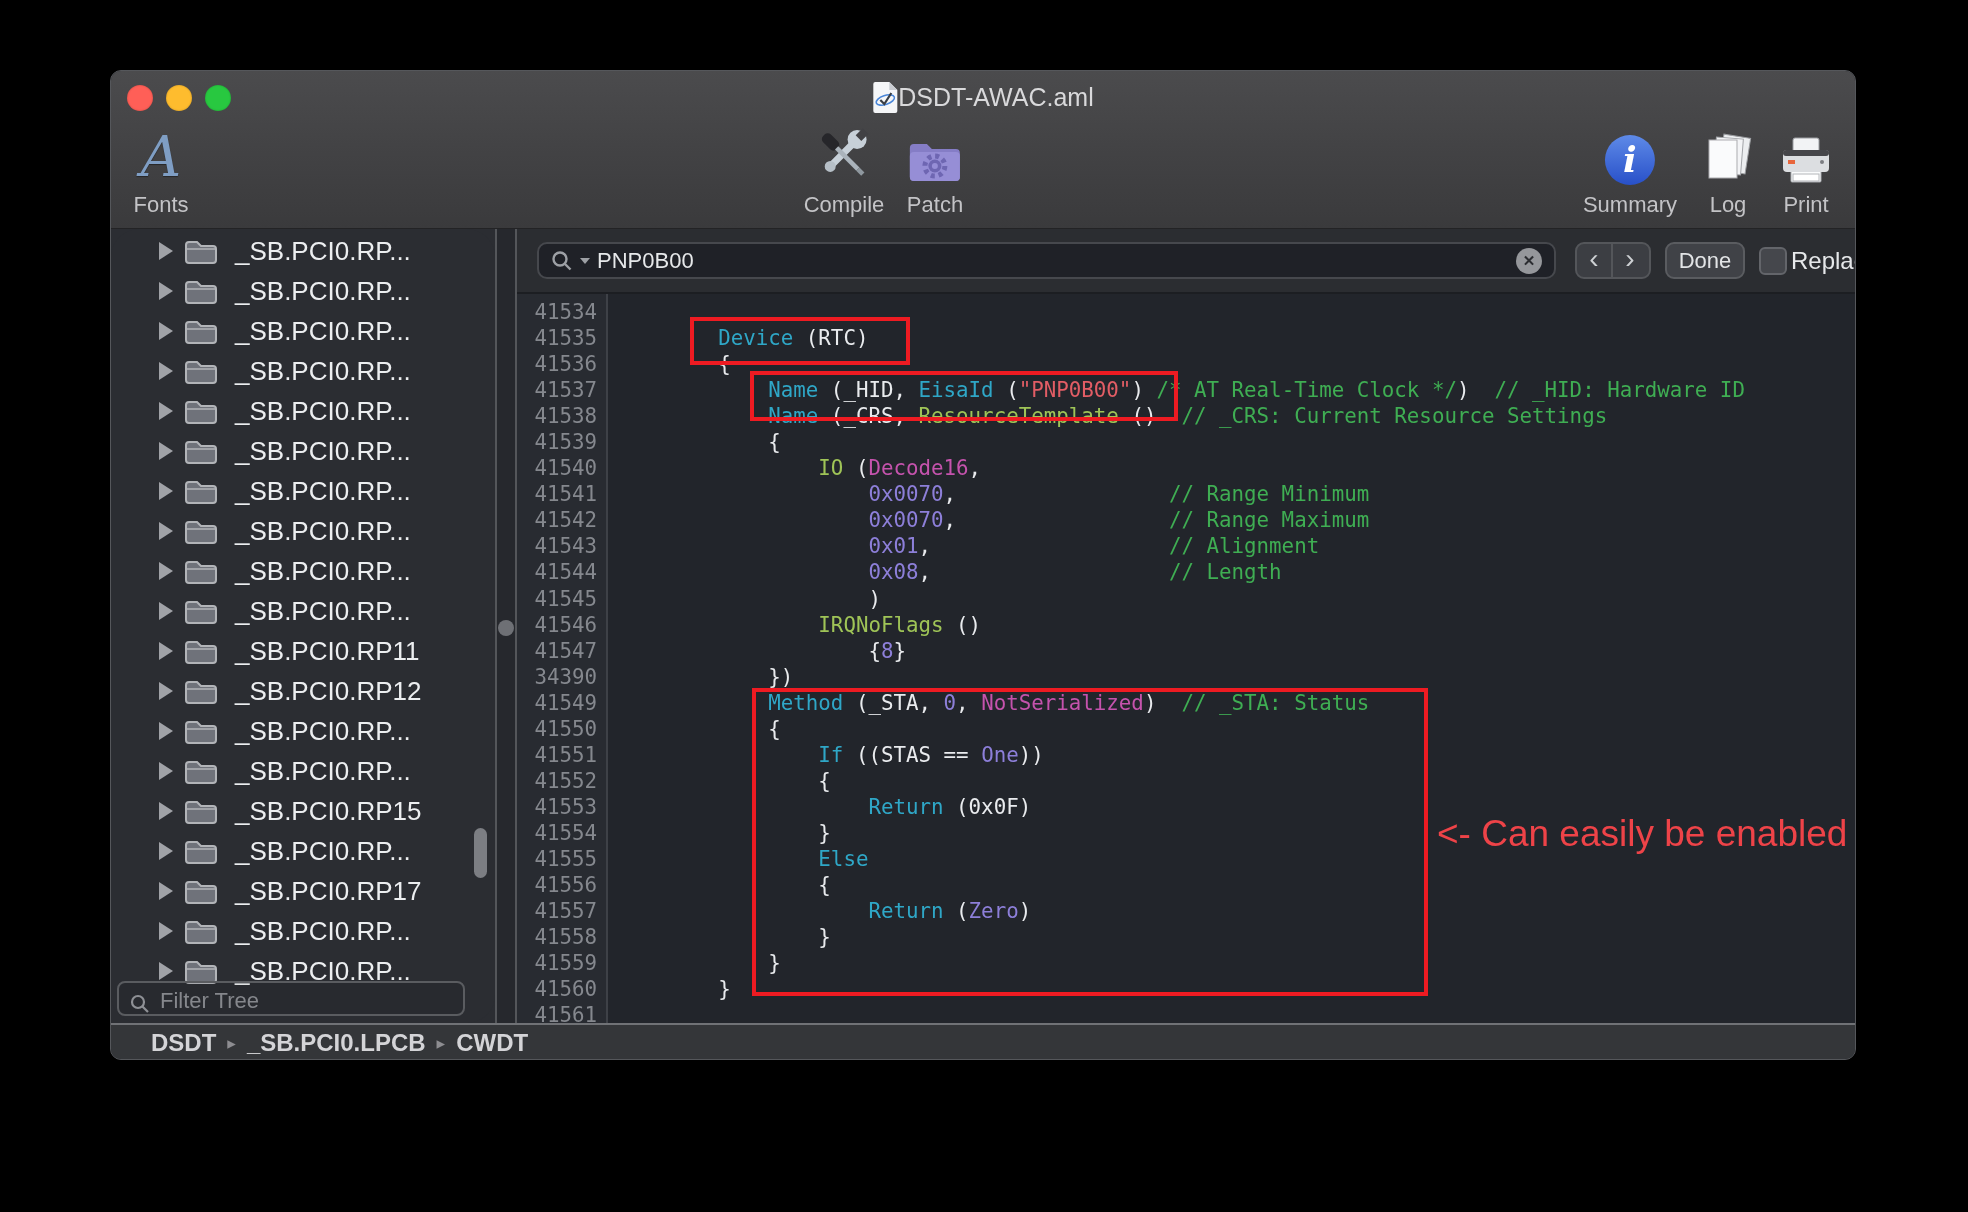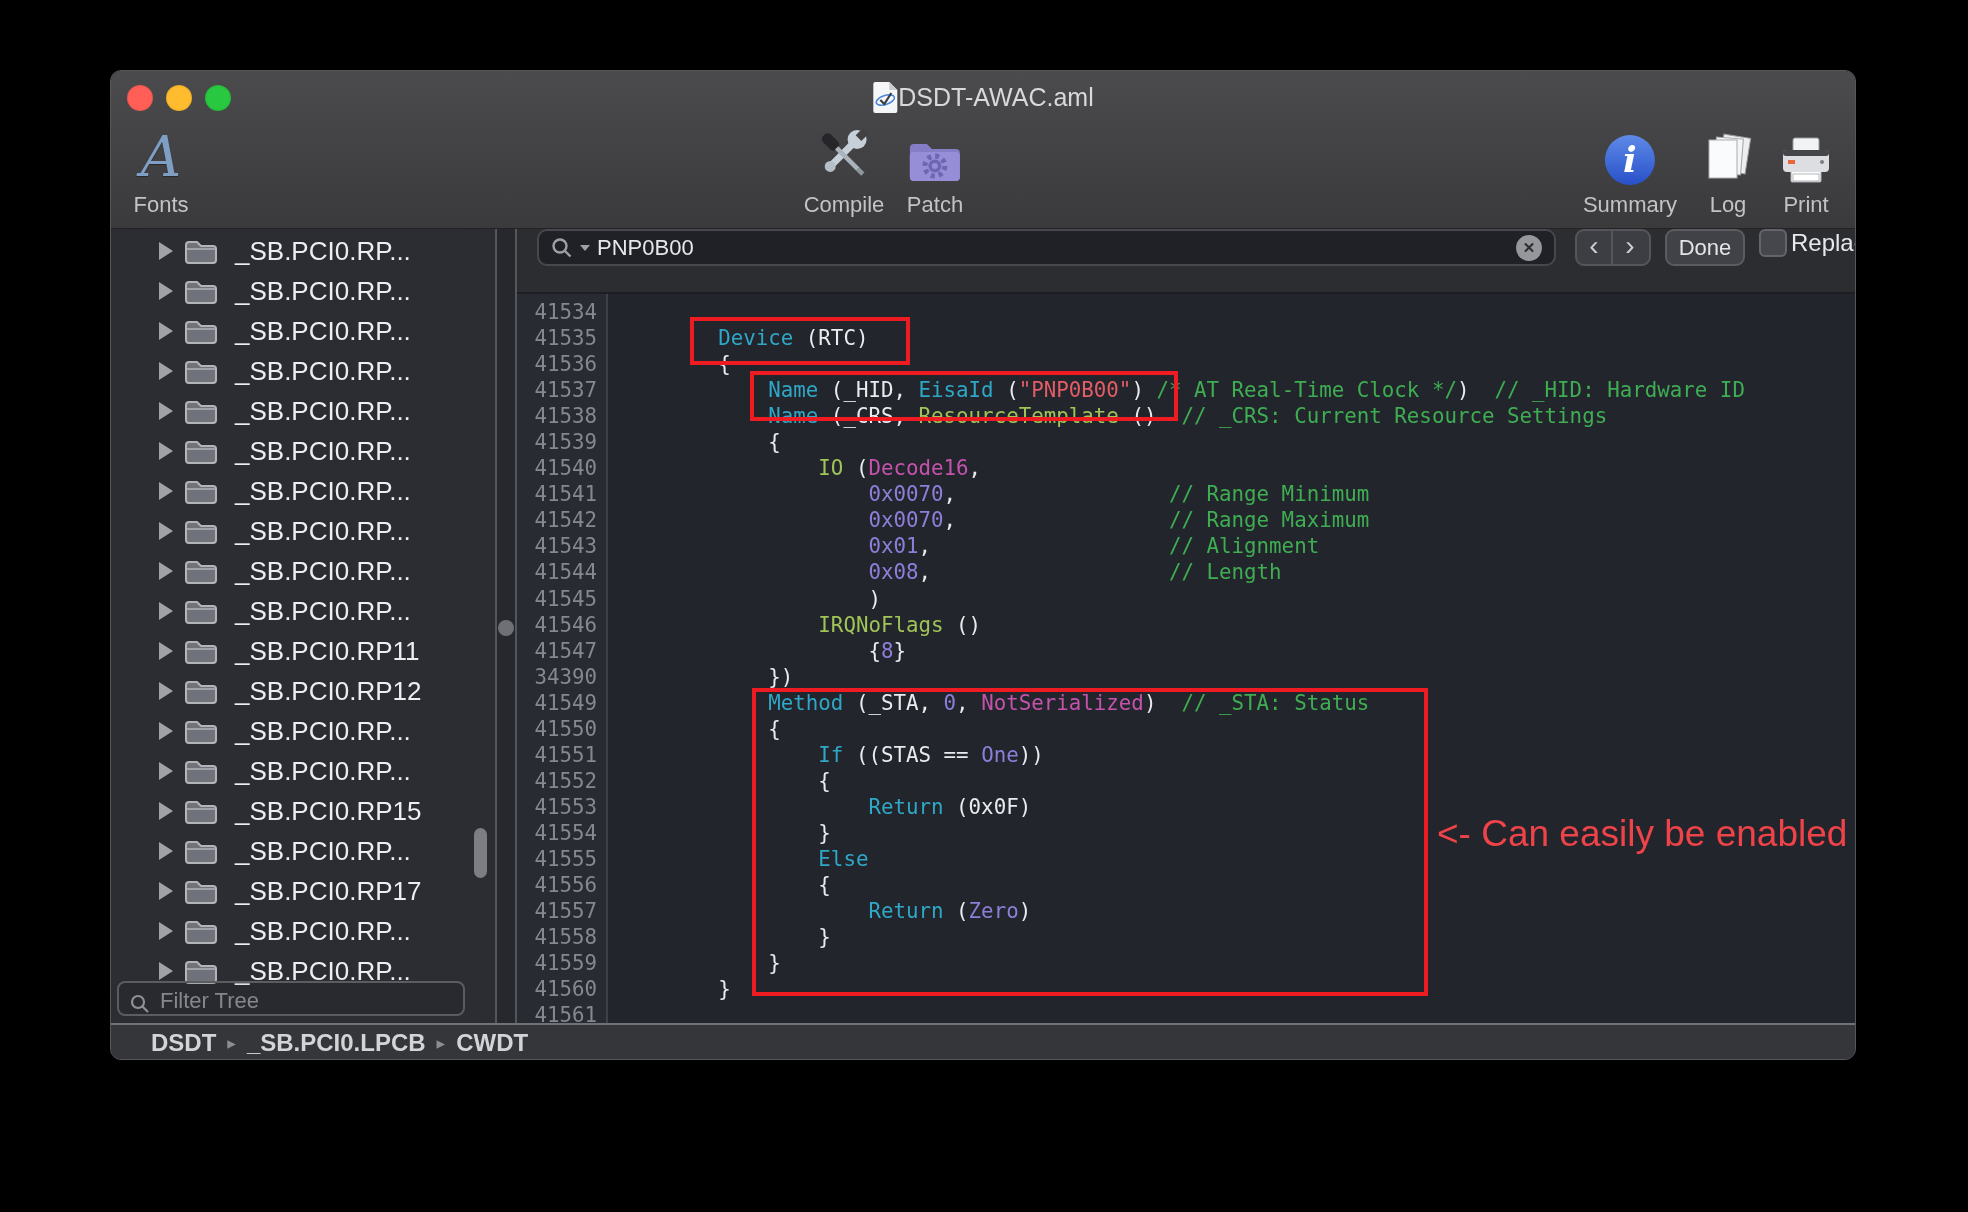--- a/index.html
+++ b/index.html
@@ -40,21 +40,21 @@
           border-radius:8px;display:flex;align-items:flex-end;padding-left:11px;gap:10px;
           background:rgba(0,0,0,0.06);}
   .filter-ph{font-size:22px;color:#85878c;}
   .splitter{width:22px;flex:none;background:#26282d;border-left:2px solid #54565a;
             border-right:2px solid #54565a;position:relative;box-sizing:border-box;}
   .dimple{position:absolute;left:1px;top:391px;width:16px;height:16px;border-radius:50%;
           background:#6e7075;}
   
   .codepane{flex:1;min-width:0;display:flex;flex-direction:column;background:#22252b;}
   .searchstrip{height:63px;flex:none;background:#2b2d31;border-bottom:2px solid #1c1e22;
-               display:flex;padding-left:20px;}
+               display:flex;align-items:center;padding-left:20px;}
   .searchfield{width:991px;height:33px;flex:none;background:#1f2127;border:2px solid #46484d;
                border-radius:10px;display:flex;align-items:center;padding:0 12px;gap:7px;}
   .chev-down{width:0;height:0;border-left:6px solid transparent;border-right:6px solid transparent;
              border-top:7px solid #9da0a5;}
   .query{flex:1;font-size:22px;color:#e6e8ea;}
   .clearbtn{width:26px;height:26px;border-radius:50%;background:#95979b;color:#2b2d31;
             font-size:15px;font-weight:bold;display:flex;align-items:center;justify-content:center;}
   .navseg{margin-left:19px;width:72px;height:33px;border:2px solid #54565a;border-radius:9px;
           background:#3c3e43;display:flex;flex:none;}
   .navcell{width:34px;display:flex;align-items:center;justify-content:center;font-size:28px;

